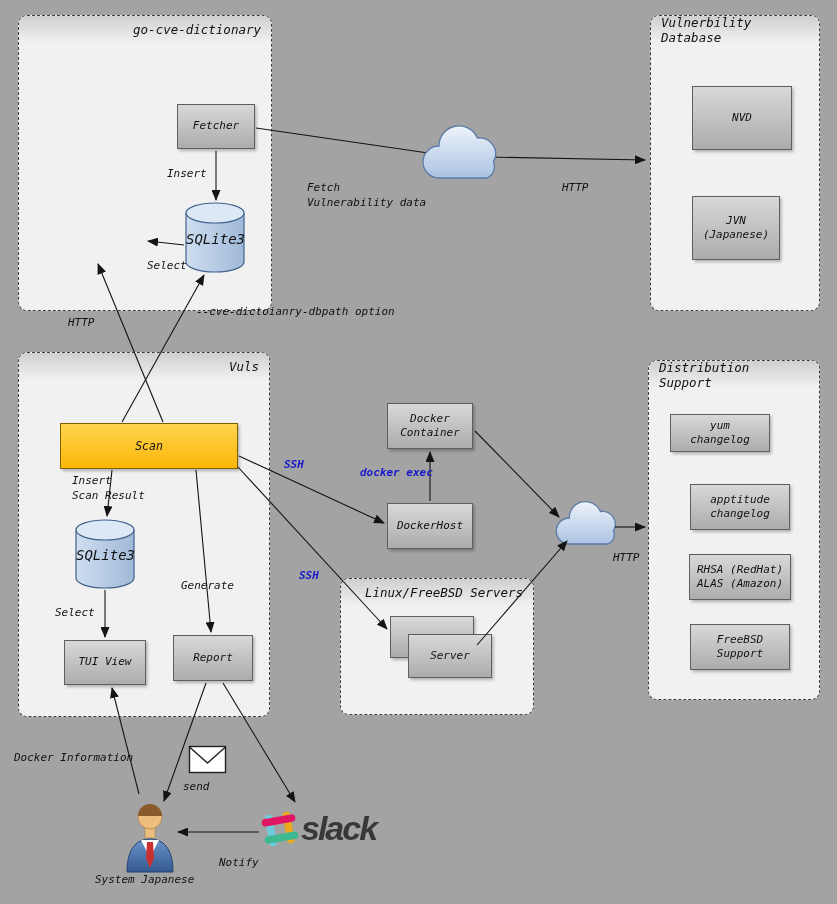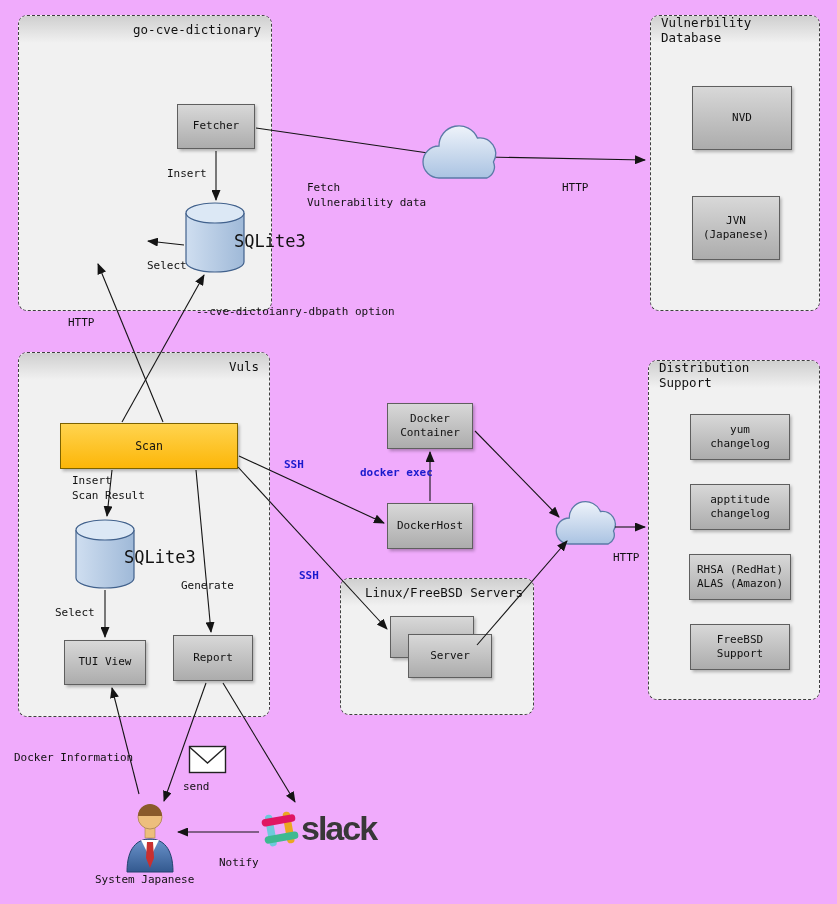--- a/index.html
+++ b/index.html
@@ -1,17 +1,17 @@
 <!DOCTYPE html>
 <html><head>
 <meta charset="utf-8">
 <style>
   * { margin:0; padding:0; box-sizing:border-box; }
   body { background:#fff; font-family:"Liberation Sans", sans-serif; }
-  .canvas { position:relative; width:837px; height:904px; background:#f0abfc; overflow:hidden; }
+  .canvas { position:relative; width:837px; height:904px; background:#a3a3a3; overflow:hidden;font-style:italic; }
 
   .group { position:absolute; border:1px dashed #3f3f3f; border-radius:9px; background:#f1f1f1; z-index:1; }
   .group-head { height:27px; display:flex; align-items:center; justify-content:flex-end;
     padding:0 10px; background:linear-gradient(180deg,#cfcfcf, rgba(241,241,241,0));
     border-radius:8px 8px 0 0; }
   .group-title { font-family:"DejaVu Sans Mono", monospace; font-size:12.5px; color:#111; }
 
   .node { position:absolute; display:flex; align-items:center; justify-content:center; text-align:center;
     font-family:"DejaVu Sans Mono", monospace; font-size:11px; color:#111;
     background:linear-gradient(180deg,#d8d8d8,#acacac); border:1px solid #5f5f5f;
@@ -19,21 +19,21 @@
   .node.scan { background:linear-gradient(180deg,#ffd44f,#fcb608); border-color:#7c6200; font-size:11.5px; }
 
   svg.overlay { position:absolute; left:0; top:0; z-index:4; pointer-events:none; }
   svg.overlay line { stroke:#141414; stroke-width:1.1; }
 
   .lbl { position:absolute; font-family:"DejaVu Sans Mono", monospace; font-size:11px; color:#111;
     white-space:pre-line; line-height:1.35; z-index:5; }
   .lbl.blue { color:#1a1acd; font-weight:bold; }
 
   .cyl-label { position:absolute; z-index:5; font-family:"DejaVu Sans Mono", monospace;
-    font-size:17px; color:#111; text-align:left;margin-left:48px; }
+    font-size:14px; color:#111; text-align:left; }
 
   .slack-word { position:absolute; z-index:5; font-family:"Liberation Sans", sans-serif;
     font-size:34px; font-weight:bold; color:#383838; letter-spacing:-2px; }
 </style>
 </head>
 <body>
 
 <div class="canvas">
 
   <div class="group" style="left:18px;top:15px;width:254px;height:296px">
@@ -72,21 +72,21 @@
   <div class="node" style="left:692px;top:196px;width:88px;height:64px">JVN
 (Japanese)</div>
   <div class="node scan" style="left:60px;top:423px;width:178px;height:46px">Scan</div>
   <div class="node" style="left:64px;top:640px;width:82px;height:45px">TUI View</div>
   <div class="node" style="left:173px;top:635px;width:80px;height:46px">Report</div>
   <div class="node" style="left:387px;top:403px;width:86px;height:46px">Docker
 Container</div>
   <div class="node" style="left:387px;top:503px;width:86px;height:46px">DockerHost</div>
   <div class="node" style="left:390px;top:616px;width:84px;height:42px"></div>
   <div class="node" style="left:408px;top:634px;width:84px;height:44px">Server</div>
-  <div class="node" style="left:690px;top:414px;width:100px;height:46px">yum
+  <div class="node" style="left:670px;top:414px;width:100px;height:38px">yum
 changelog</div>
   <div class="node" style="left:690px;top:484px;width:100px;height:46px">apptitude
 changelog</div>
   <div class="node" style="left:689px;top:554px;width:102px;height:46px">RHSA (RedHat)
 ALAS (Amazon)</div>
   <div class="node" style="left:690px;top:624px;width:100px;height:46px">FreeBSD Support</div>
 
   <svg class="overlay" width="837" height="904" viewBox="0 0 837 904">
     <defs>
       <marker id="arw" markerUnits="userSpaceOnUse" markerWidth="11" markerHeight="9" refX="10" refY="4.5" orient="auto">

